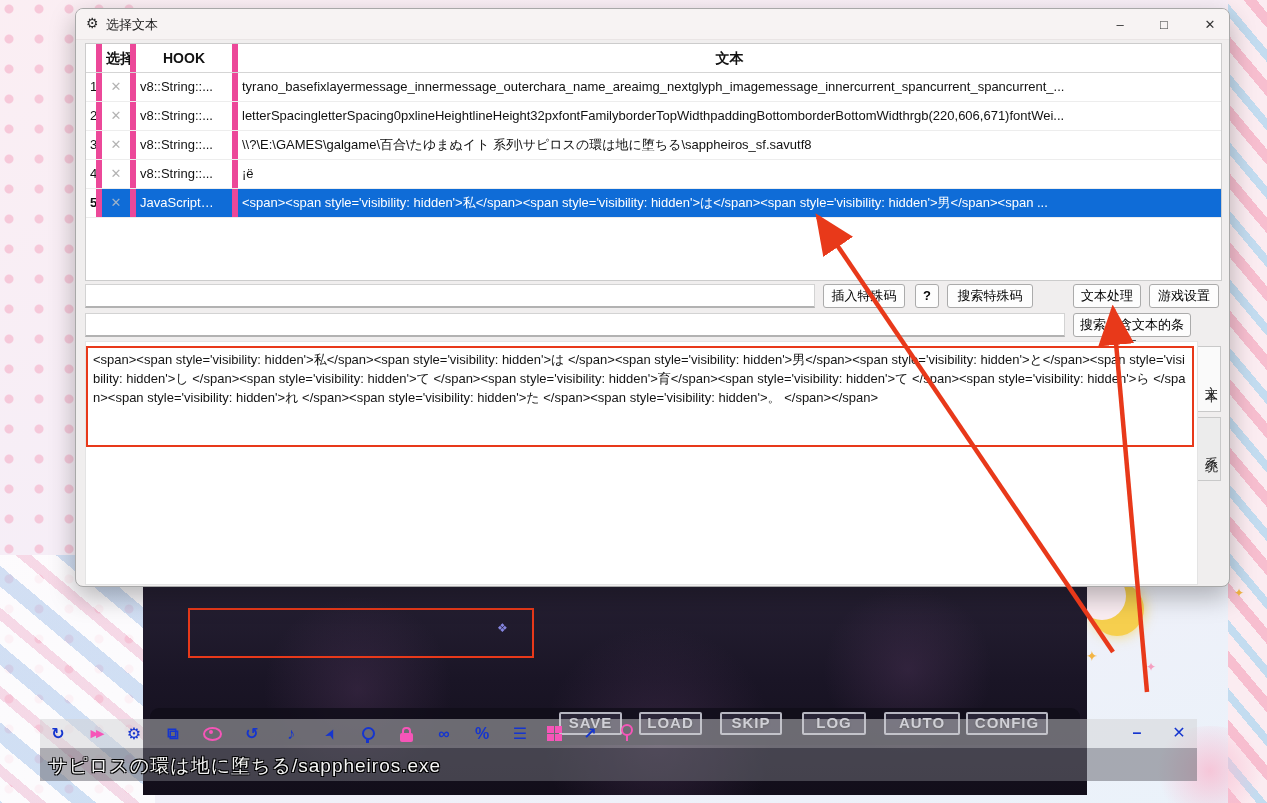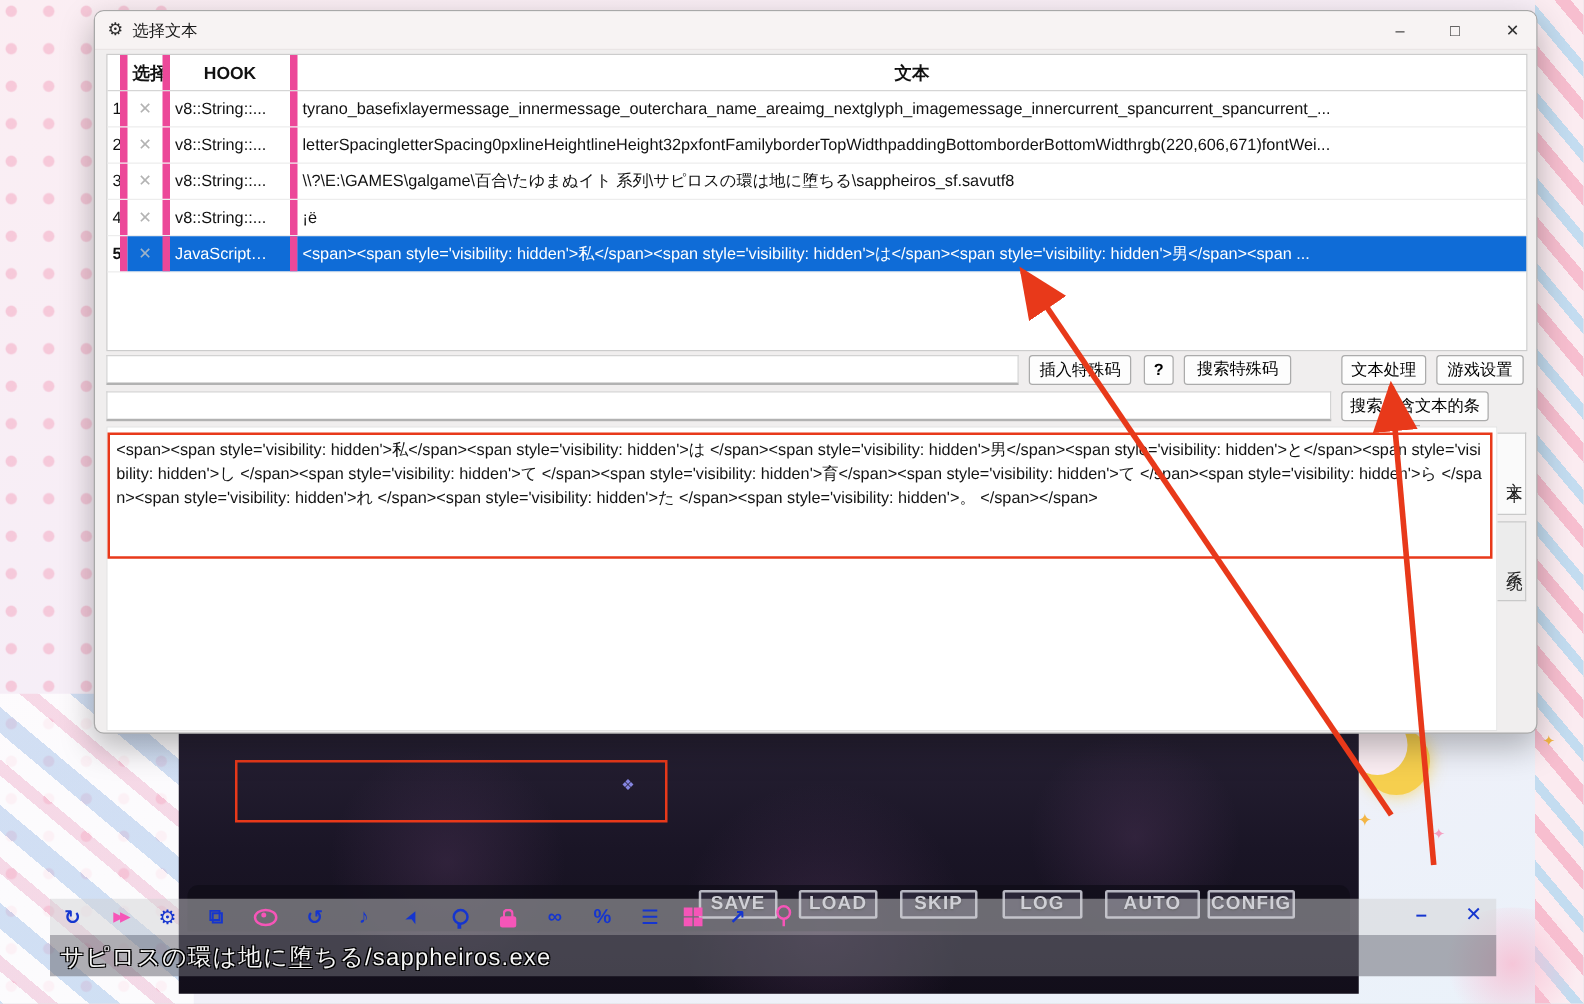--- a/index.html
+++ b/index.html
@@ -106,21 +106,21 @@
     <div class="abs rose" style="left:400px;top:40px;width:230px;height:230px;"></div>
     <div class="abs rose" style="left:680px;top:0px;width:170px;height:170px;"></div>
     <div class="abs gt-box"></div>
     <div class="abs gt-spark">❖</div>
     <div class="abs gmenu"></div>
     <div class="abs gbtn" style="left:416px;width:63px;">SAVE</div>
     <div class="abs gbtn" style="left:496px;width:63px;">LOAD</div>
     <div class="abs gbtn" style="left:577px;width:62px;">SKIP</div>
     <div class="abs gbtn" style="left:659px;width:64px;">LOG</div>
     <div class="abs gbtn" style="left:741px;width:76px;">AUTO</div>
-    <div class="abs gbtn" style="left:823px;width:70px;">CONFIG</div>
+    <div class="abs gbtn" style="left:823px;width:82px;">CONFIG</div>
   </div>
 
   <div class="abs toolbar">
     <div class="abs icon blue g16" style="left:5px;">↻</div>
     <div class="abs icon pink ff" style="left:43px;">▶▶</div>
     <div class="abs icon blue g16" style="left:81px;">⚙</div>
     <div class="abs icon blue g16" style="left:120px;">⧉</div>
     <div class="abs icon" style="left:159px;">
         <span class="eye-s"></span>
       </div>
@@ -200,21 +200,21 @@
         <div class="tcell c1">5</div>
         <div class="tcell c2 center"><span class="xmark">✕</span></div>
         <div class="tcell c3">JavaScript…</div>
         <div class="tcell c4">&lt;span&gt;&lt;span style='visibility: hidden'&gt;私&lt;/span&gt;&lt;span style='visibility: hidden'&gt;は&lt;/span&gt;&lt;span style='visibility: hidden'&gt;男&lt;/span&gt;&lt;span ...</div>
       </div>
     </div>
 
     <input class="abs input" style="left: 9px; top: 275px; width: 730px;">
     <div class="abs btn" style="left:747px;top:275px;width:82px;">插入特殊码</div>
     <div class="abs btn" style="left:839px;top:275px;width:24px;font-weight:bold;">?</div>
-    <div class="abs btn" style="left:871px;top:275px;width:86px;font-family:Liberation Mono, monospace;">搜索特殊码</div>
+    <div class="abs btn" style="left:871px;top:275px;width:86px;">搜索特殊码</div>
     <div class="abs btn" style="left:997px;top:275px;width:68px;">文本处理</div>
     <div class="abs btn" style="left:1073px;top:275px;width:70px;">游戏设置</div>
     <input class="abs input" style="left: 9px; top: 304px; width: 980px;">
     <div class="abs btn" style="left:997px;top:304px;width:118px;">搜索包含文本的条目</div>
 
     <div class="abs panel"></div>
     <div class="abs redbox-text">&lt;span&gt;&lt;span style='visibility: hidden'&gt;私&lt;/span&gt;&lt;span style='visibility: hidden'&gt;は &lt;/span&gt;&lt;span style='visibility: hidden'&gt;男&lt;/span&gt;&lt;span style='visibility: hidden'&gt;と&lt;/span&gt;&lt;span style='visibility: hidden'&gt;し &lt;/span&gt;&lt;span style='visibility: hidden'&gt;て &lt;/span&gt;&lt;span style='visibility: hidden'&gt;育&lt;/span&gt;&lt;span style='visibility: hidden'&gt;て &lt;/span&gt;&lt;span style='visibility: hidden'&gt;ら &lt;/span&gt;&lt;span style='visibility: hidden'&gt;れ &lt;/span&gt;&lt;span style='visibility: hidden'&gt;た &lt;/span&gt;&lt;span style='visibility: hidden'&gt;。 &lt;/span&gt;&lt;/span&gt;</div>
     <div class="abs vtab sel" style="top:337px;height:66px;">文本</div>
     <div class="abs vtab" style="top:408px;height:64px;">系统</div>
   </div>

